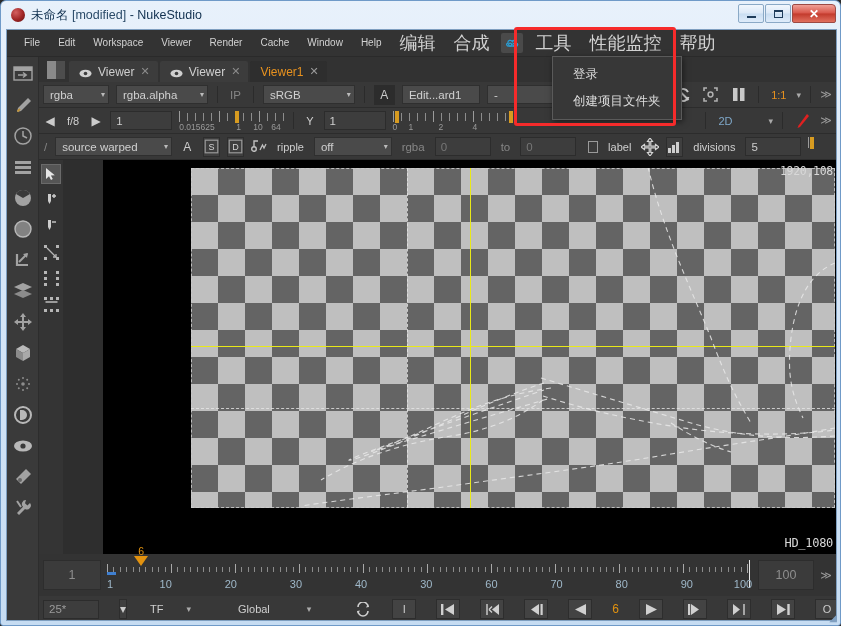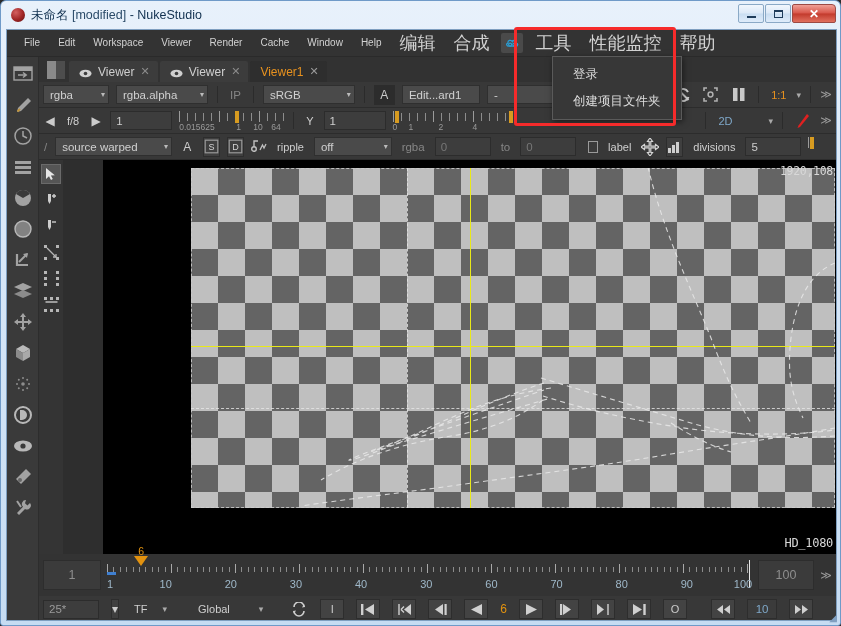--- a/index.html
+++ b/index.html
@@ -223,21 +223,21 @@
   .ruler .playhead-lab { position:absolute; top:-13px; font-size:10.5px; color:#e2920f; transform:translateX(-50%);}
   .ruler .inmark { position:absolute; left:0; top:14px; width:9px;height:3px;background:#3f7fd0;}
   .ruler .outline-end { position:absolute; top:2px; width:1px; height:28px; background:#e8e8e8; }
   .tl-end-box {
     width:56px;height:30px;background:#3b3b3b;border:1px solid #2d2d2d;
     color:#8e8e8e;font-size:12.5px;display:flex;align-items:center;justify-content:center;
   }
   .chev { color:#9a9a9a; font-size:11px; width:12px;text-align:center;}
 
   
-  .transport { height:26px; background:#383838; display:flex;align-items:center;gap:12px;padding:0 4px; }
+  .transport { height:26px; background:#383838; display:flex;align-items:center;gap:20px;padding:0 4px; }
   .tbtn {
     min-width:24px;height:20px;background:#434343;border:1px solid #2d2d2d;
     display:flex;align-items:center;justify-content:center;color:#ccc;font-size:11px;
   }
   .frame-cur { color:#e2920f; font-size:12px; width:46px; text-align:center; }
   .num10 { color:#7fa8c9;font-size:11.5px; min-width:30px; text-align:center;
            height:20px;background:#3b3b3b;border:1px solid #2d2d2d;
            display:flex;align-items:center;justify-content:center;}
 
   

